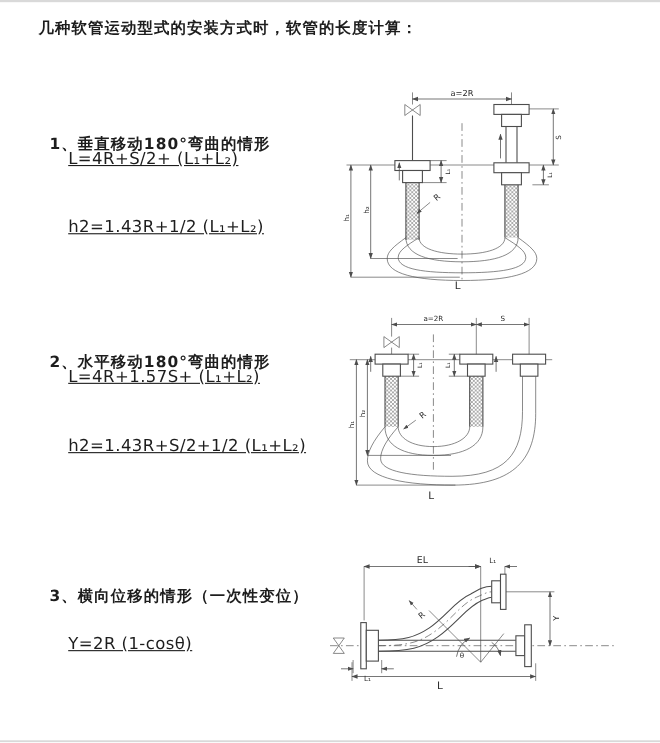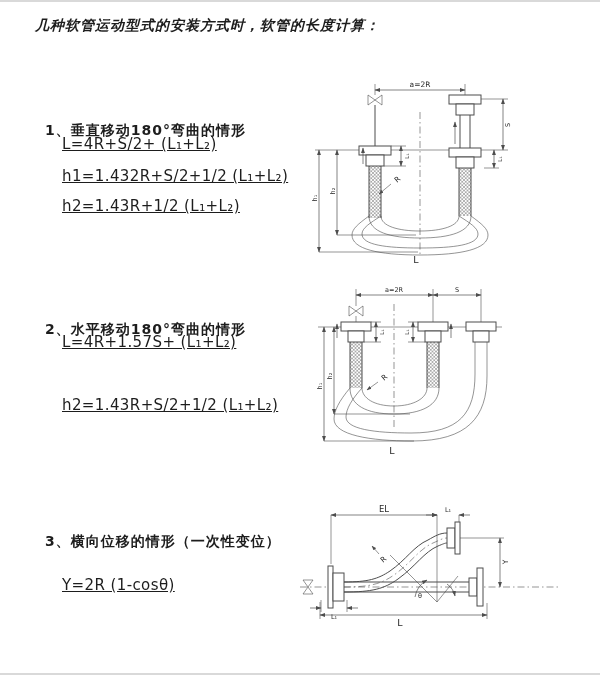--- a/index.html
+++ b/index.html
@@ -1,19 +1,19 @@
 <!DOCTYPE html>
 <html><head>
 <meta charset="utf-8">
 <style>
   html,body{margin:0;padding:0;background:#fff;}
   #page{position:relative;width:600px;height:675px;background:#ffffff;overflow:hidden;
         font-family:"DejaVu Sans","Liberation Sans",sans-serif;color:#1d1d1d;}
   .edge{position:absolute;left:0;width:600px;height:2px;background:#d9d9d9;}
-  .title{position:absolute;left:35px;top:17px;font-size:14px;font-weight:bold;letter-spacing:1px;white-space:nowrap;font-style:italic;}
+  .title{position:absolute;left:35px;top:17px;font-size:14px;font-weight:bold;letter-spacing:1px;white-space:nowrap;}
   .shead{position:absolute;font-size:14px;font-weight:bold;letter-spacing:1px;white-space:nowrap;margin-top:16px;}
   .formula{position:absolute;font-size:15px;letter-spacing:0.4px;white-space:nowrap;text-decoration:underline;}
   svg.diag{position:absolute;overflow:visible;}
   svg .ln{stroke:#4d4d4d;stroke-width:1;fill:none;}
   svg .thin{stroke:#4d4d4d;stroke-width:0.6;fill:none;}
   svg .dim{stroke:#4d4d4d;stroke-width:0.7;fill:none;}
   svg .part{fill:#ffffff;stroke:#4d4d4d;stroke-width:1;}
   svg .braid{fill:url(#braidpat);stroke:none;}
   svg .cl{stroke:#4d4d4d;stroke-width:0.6;stroke-dasharray:7 3 1.5 3;fill:none;}
   svg text{font-family:"DejaVu Sans",sans-serif;fill:#2a2a2a;}
@@ -34,21 +34,20 @@
       <pattern id="braidpat" width="3.5" height="3.5" patternUnits="userSpaceOnUse">
         <path d="M0 3.5L3.5 0M0 0L3.5 3.5" stroke="#6a6a6a" stroke-width="0.5"></path>
       </pattern>
     </defs>
   </svg>
 
   <div class="title">几种软管运动型式的安装方式时，软管的长度计算：</div>
 
   <div class="shead" style="left:45px;top:106px">1、垂直移动180°弯曲的情形</div>
   <div class="formula" style="left:62px;top:135px">L=4R+S/2+ (L₁+L₂)</div>
-  <div class="formula" style="left:62px;top:167px">h1=1.432R+S/2+1/2 (L₁+L₂)</div>
   <div class="formula" style="left:62px;top:197px">h2=1.43R+1/2 (L₁+L₂)</div>
 
   <div class="shead" style="left:45px;top:305px">2、水平移动180°弯曲的情形</div>
   <div class="formula" style="left:62px;top:333px">L=4R+1.57S+ (L₁+L₂)</div>
   <div class="formula" style="left:62px;top:396px">h2=1.43R+S/2+1/2 (L₁+L₂)</div>
 
   <div class="shead" style="left:45px;top:517px">3、横向位移的情形（一次性变位）</div>
   <div class="formula" style="left:62px;top:576px">Y=2R (1-cosθ)</div>
 
   <svg class="diag" style="left:310px;top:68px" width="285" height="196" viewBox="0 0 285 196">

